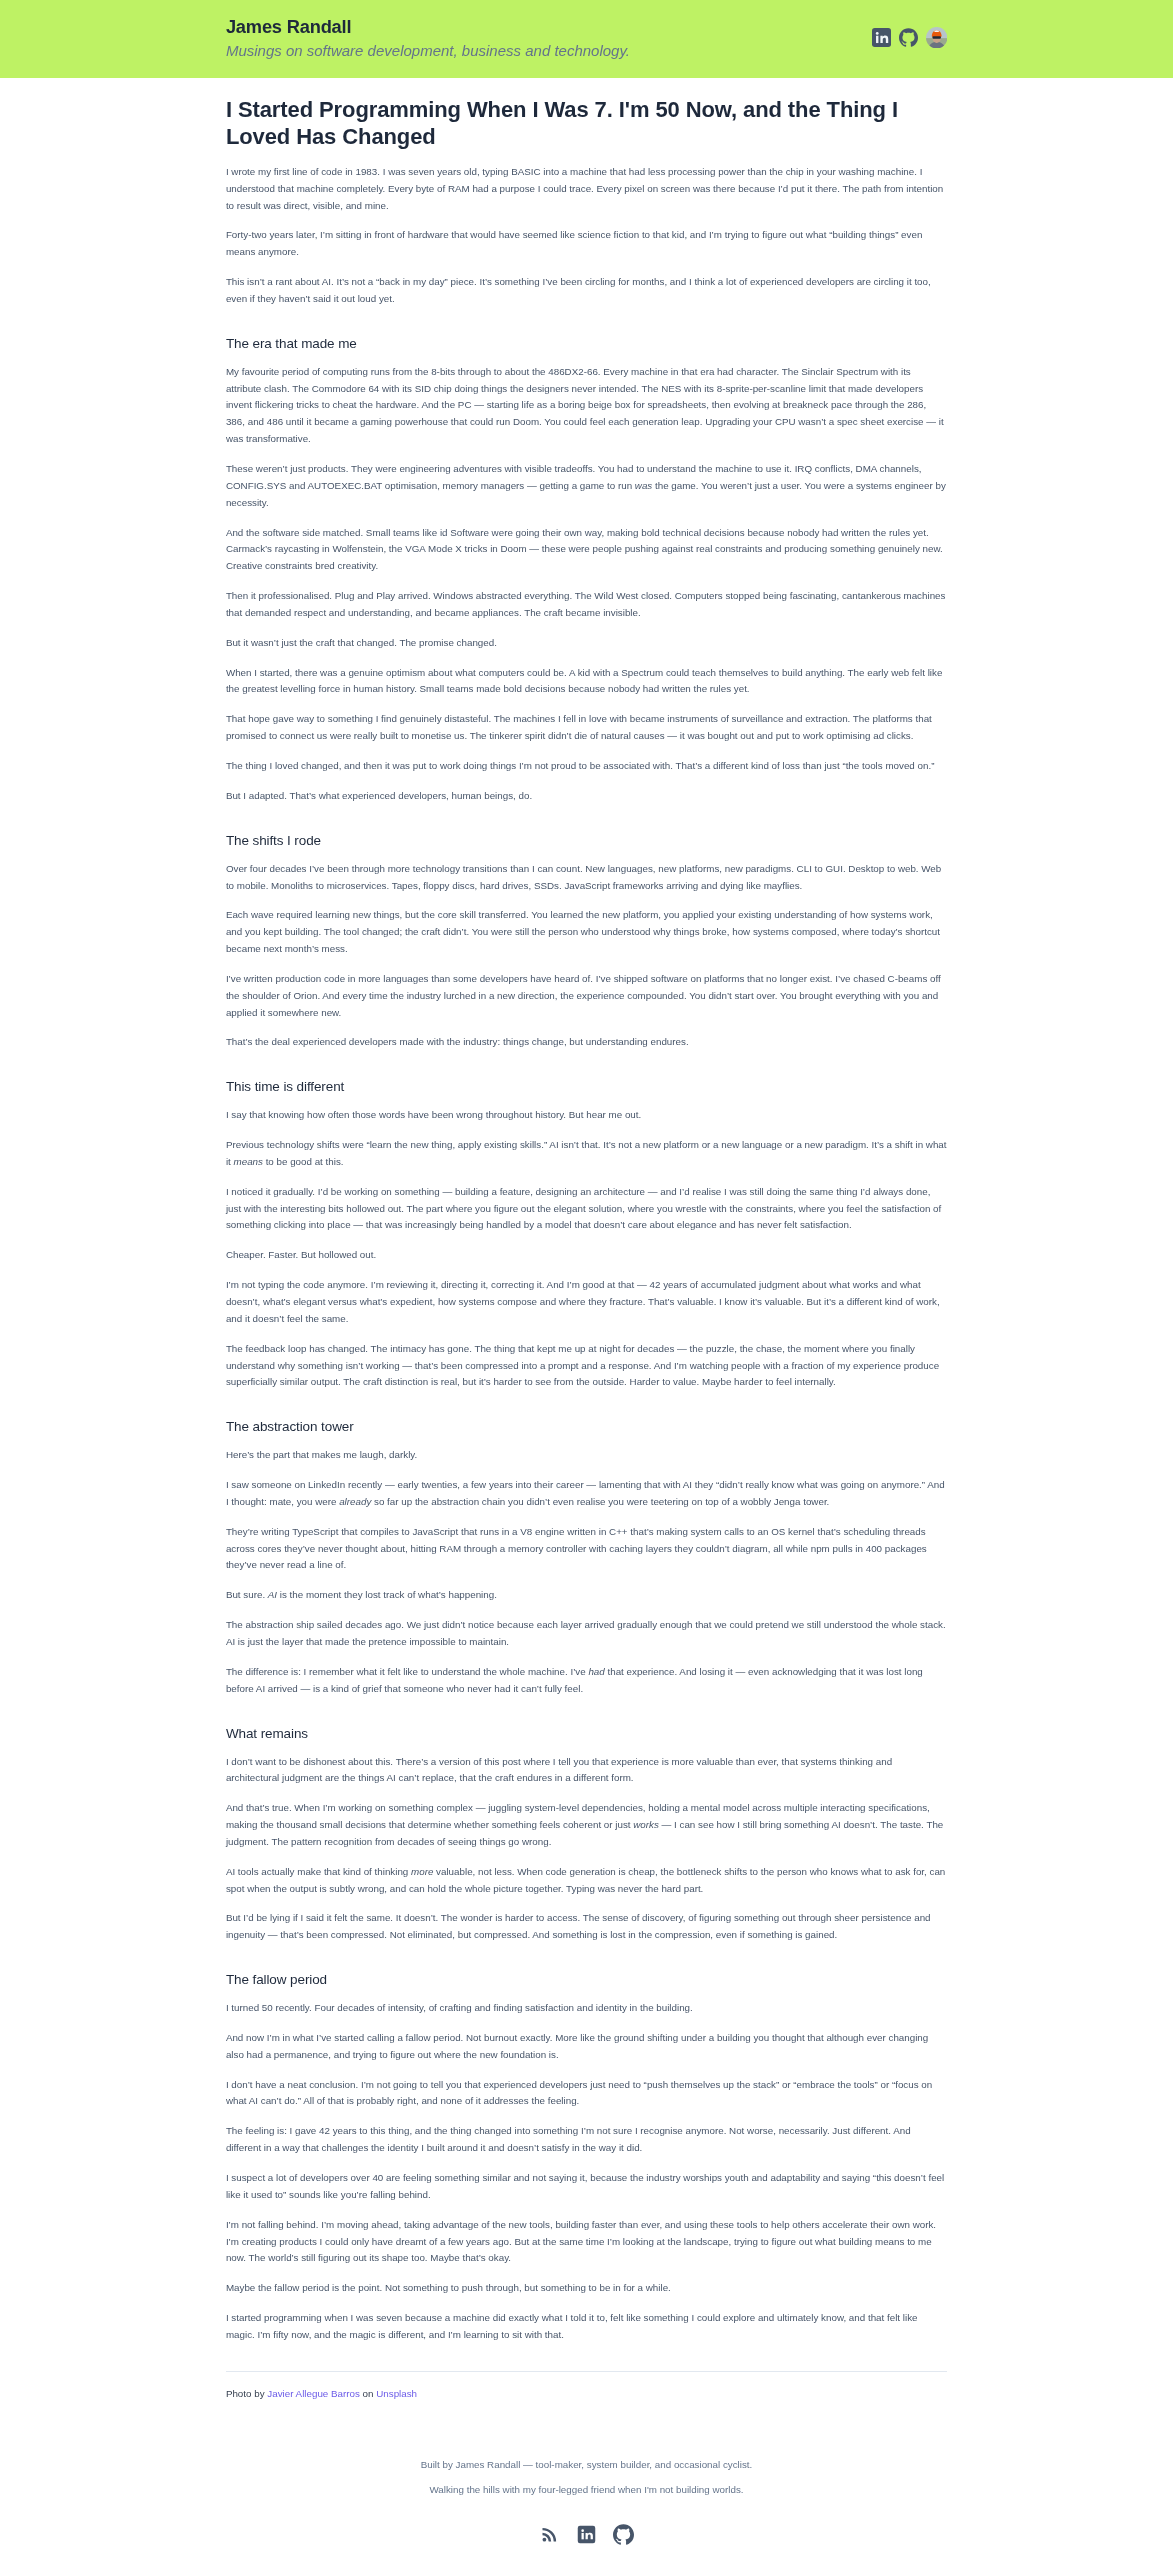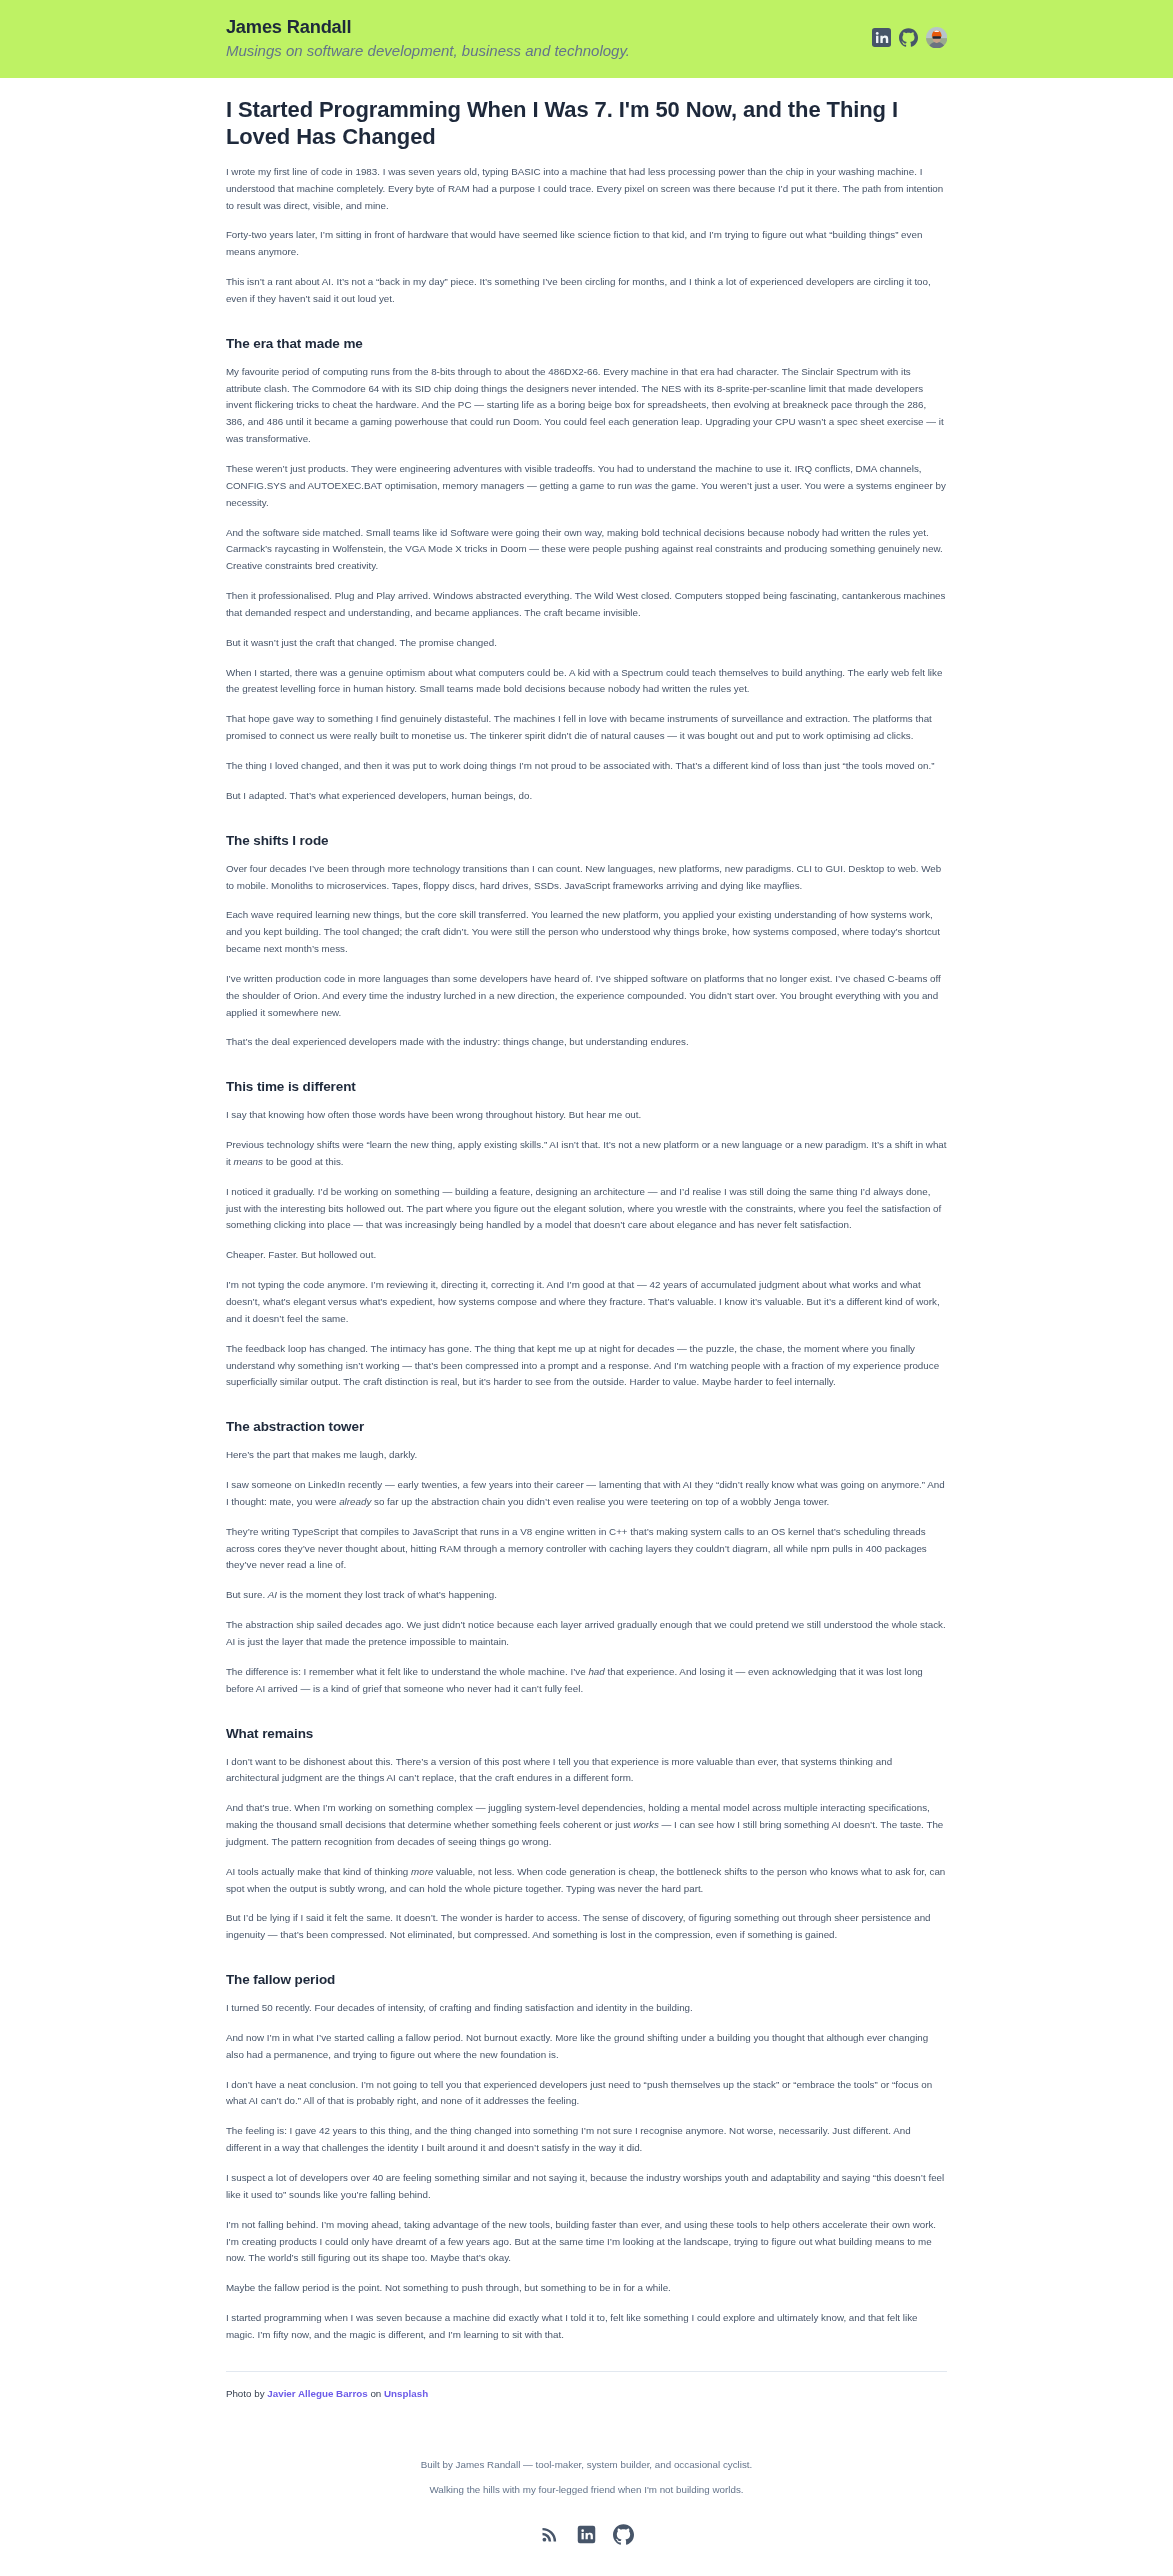--- a/index.html
+++ b/index.html
@@ -55,39 +55,39 @@
     letter-spacing: -0.1px;
   }
   .article-body p {
     font-size: 9.8px;
     line-height: 1.72;
     margin: 13px 0;
     color: #475569;
   }
   .article-body h2 {
     font-size: 13.5px;
-    font-weight: 700;
+    font-weight: 400;
     color: #1e293b;
     margin: 28px 0 3.7px;
     letter-spacing: -0.1px;
   }
   .article-body em { font-style: italic; }
   .divider {
     border: none;
     border-top: 0.6px solid #e2e8f0;
     margin: 27px 0 0;
   }
   .photo-credit {
     margin: 16px 0 37px;
     font-size: 9.8px;
     color: #374151;
   }
   .photo-credit a {
     color: #6d5ce8;
-    font-weight: 700;
+    font-weight: 400;
     text-decoration: none;
   }
   
   .site-footer {
     text-align: center;
     padding: 12.2px 0 73px;
   }
   .site-footer p {
     margin: 8px;
     font-size: 9.8px;

